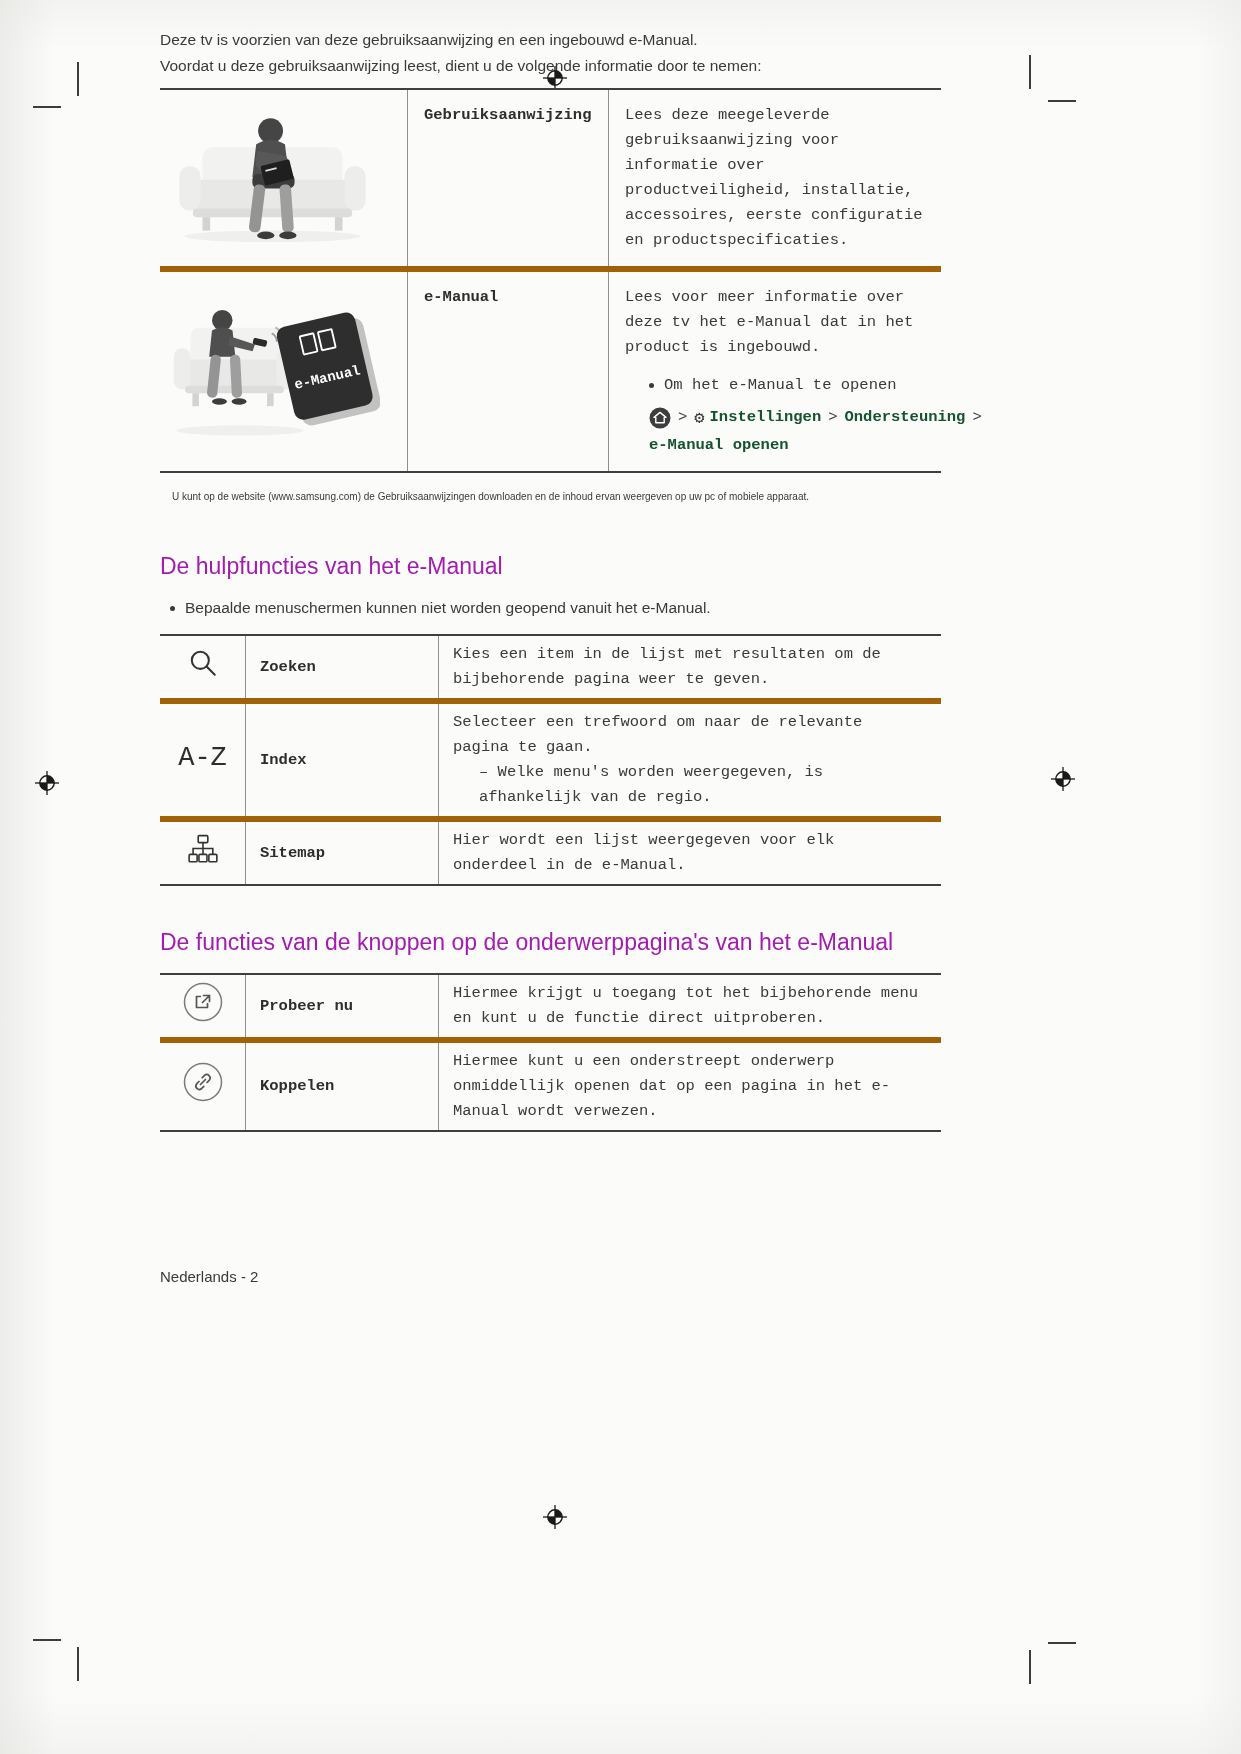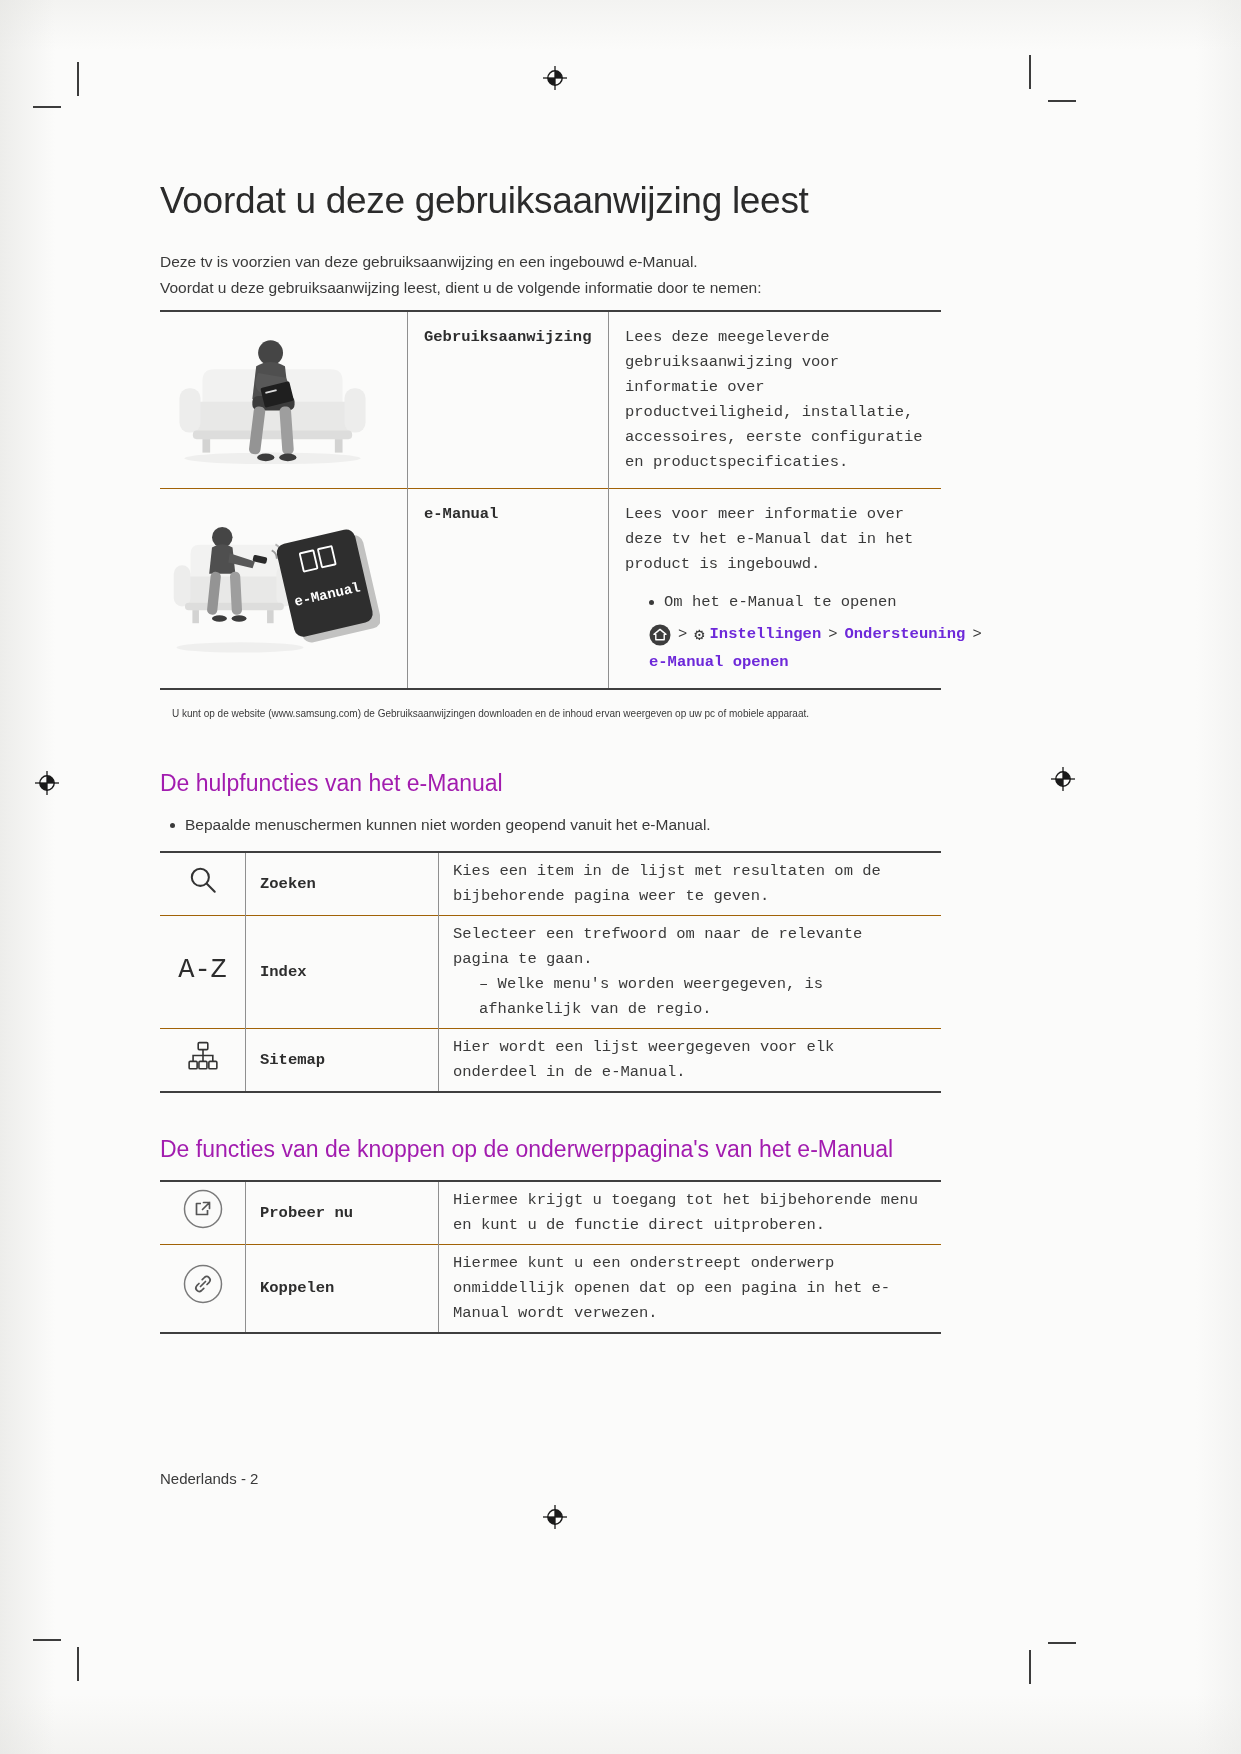--- a/index.html
+++ b/index.html
@@ -22,35 +22,35 @@
     font-size:37px; font-weight:500; color:#2b2b2b; letter-spacing:-0.3px;
   }
   .intro { margin:27px 0 0; font-size:15.5px; line-height:26px; }
 
   table.tbl {
     width:100%; border-collapse:collapse;
     border-top:2px solid #3f3f3f; border-bottom:2px solid #3f3f3f;
     table-layout:fixed;
   }
   .tbl td { vertical-align:top; font-size:15.5px; line-height:25px; color:#3a3a3a;font-family:Liberation Mono, monospace; }
-  .tbl tr + tr td { border-top:1px solid #a16207; }
+  .tbl tr + tr td { border-top:6px solid #a16207; }
   .tbl td + td { border-left:1px solid #8f8f8f; }
 
   .manual-tbl { margin-top:9px; }
   .manual-tbl .img-cell  { width:227px; padding:4px 10px; vertical-align:middle; }
   .manual-tbl .label-cell{ width:168px; padding:13px 16px; font-weight:700; color:#2d2d2d; }
   .manual-tbl .desc-cell { padding:13px 18px 13px 16px; }
   .manual-tbl tr.row-manual  { height:160px; }
   .manual-tbl tr.row-emanual { height:172px; }
 
   .desc-cell p.desc-p { margin:0 0 13px; }
   .bullet-line { display:flex; align-items:center; gap:10px; margin:2px 0 7px 24px; }
   .dot { width:5px; height:5px; border-radius:50%; background:#3a3a3a; flex:none; }
   .path-line { margin-left:24px; display:flex; align-items:center; gap:7px; white-space:nowrap; }
-  .path-line .b, .path-line2 .b { font-weight:700; color:#6d28d9; }
+  .path-line .b, .path-line2 .b { font-weight:700; color:#14532d; }
   .path-line2 { margin:3px 0 0 24px; }
   .home-icon { width:22px; height:22px; flex:none; display:inline-block; }
   .gear-glyph { font-size:17px; line-height:1; position:relative; top:1px; margin-right:-2px; }
 
   .website-note { margin:10px 12px 0; font-size:10px; line-height:27px; }
 
   h2.section-heading { margin:43px 0 0; font-size:23px; font-weight:500; color:#a21caf; }
   .section-note { display:flex; align-items:center; gap:10px; margin:19px 0 0 10px; font-size:15.5px; }
 
   .feature-tbl { margin-top:17px; }
@@ -114,21 +114,20 @@
 <div class="crop h" style="left:33px; top:106px;"></div>
 <div class="crop v" style="left:1029px; top:55px;"></div>
 <div class="crop h" style="left:1048px; top:100px;"></div>
 <div class="crop v" style="left:77px; top:1647px;"></div>
 <div class="crop h" style="left:33px; top:1639px;"></div>
 <div class="crop v" style="left:1029px; top:1650px;"></div>
 <div class="crop h" style="left:1048px; top:1642px;"></div>
 
 <div class="content">
 
-  <h1 class="page-title">Voordat u deze gebruiksaanwijzing leest</h1>
 
   <p class="intro">
     <span>Deze tv is voorzien van deze gebruiksaanwijzing en een ingebouwd e-Manual.</span><br>
     <span>Voordat u deze gebruiksaanwijzing leest, dient u de volgende informatie door te nemen:</span>
   </p>
 
   <table class="tbl manual-tbl">
     <tbody>
         <tr class="row-manual">
       <td class="img-cell">

